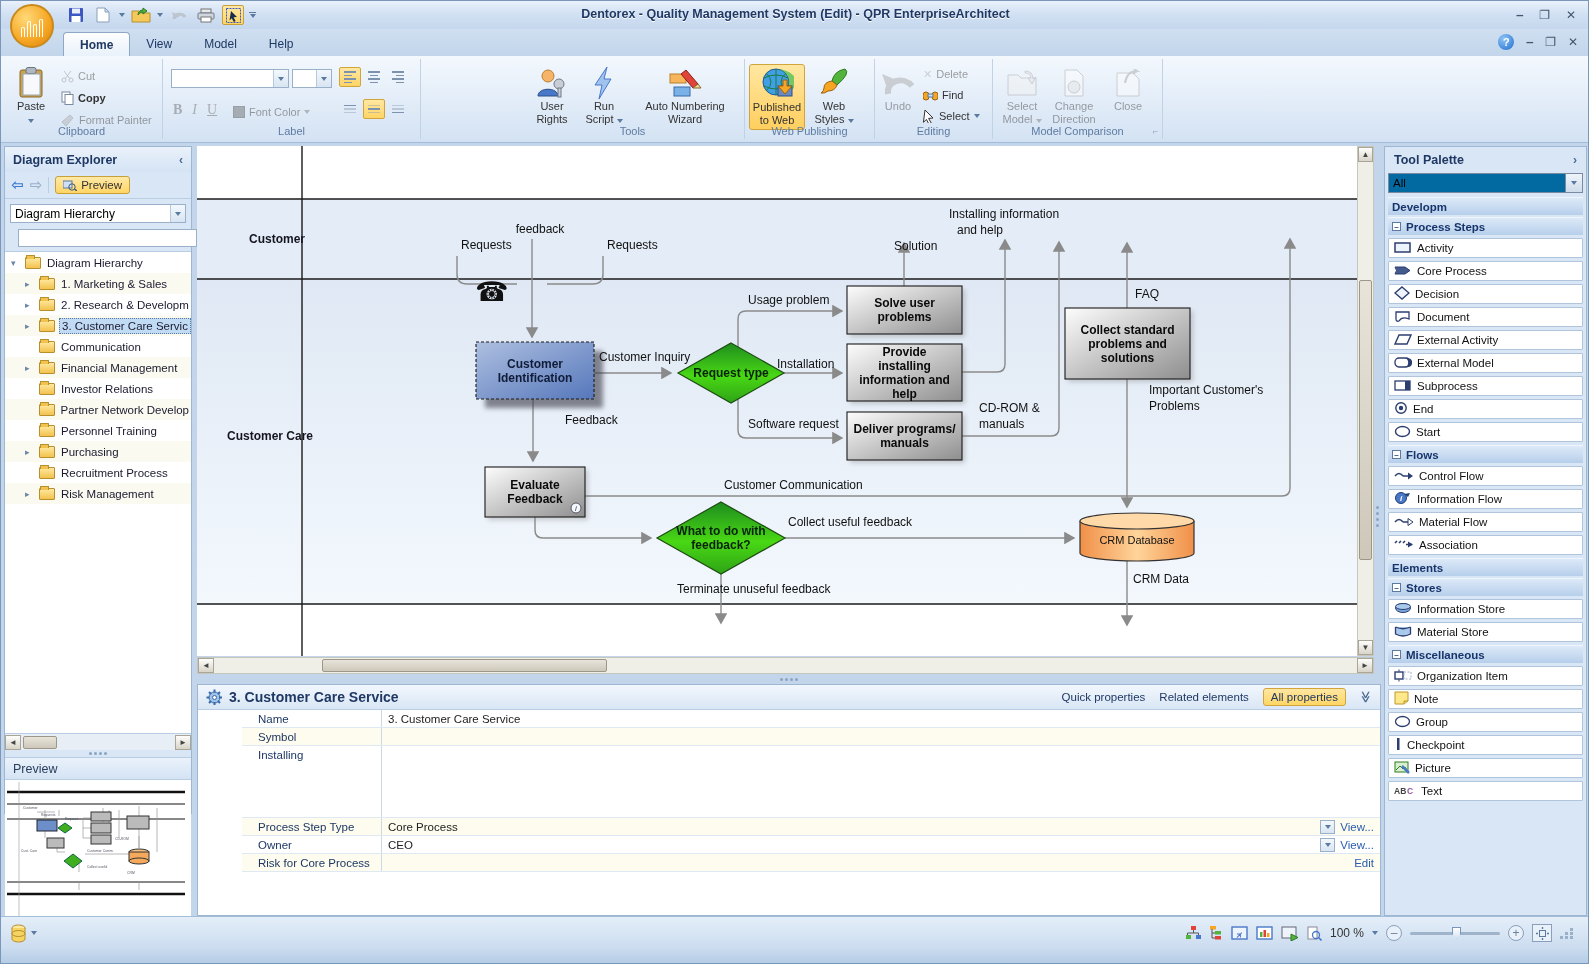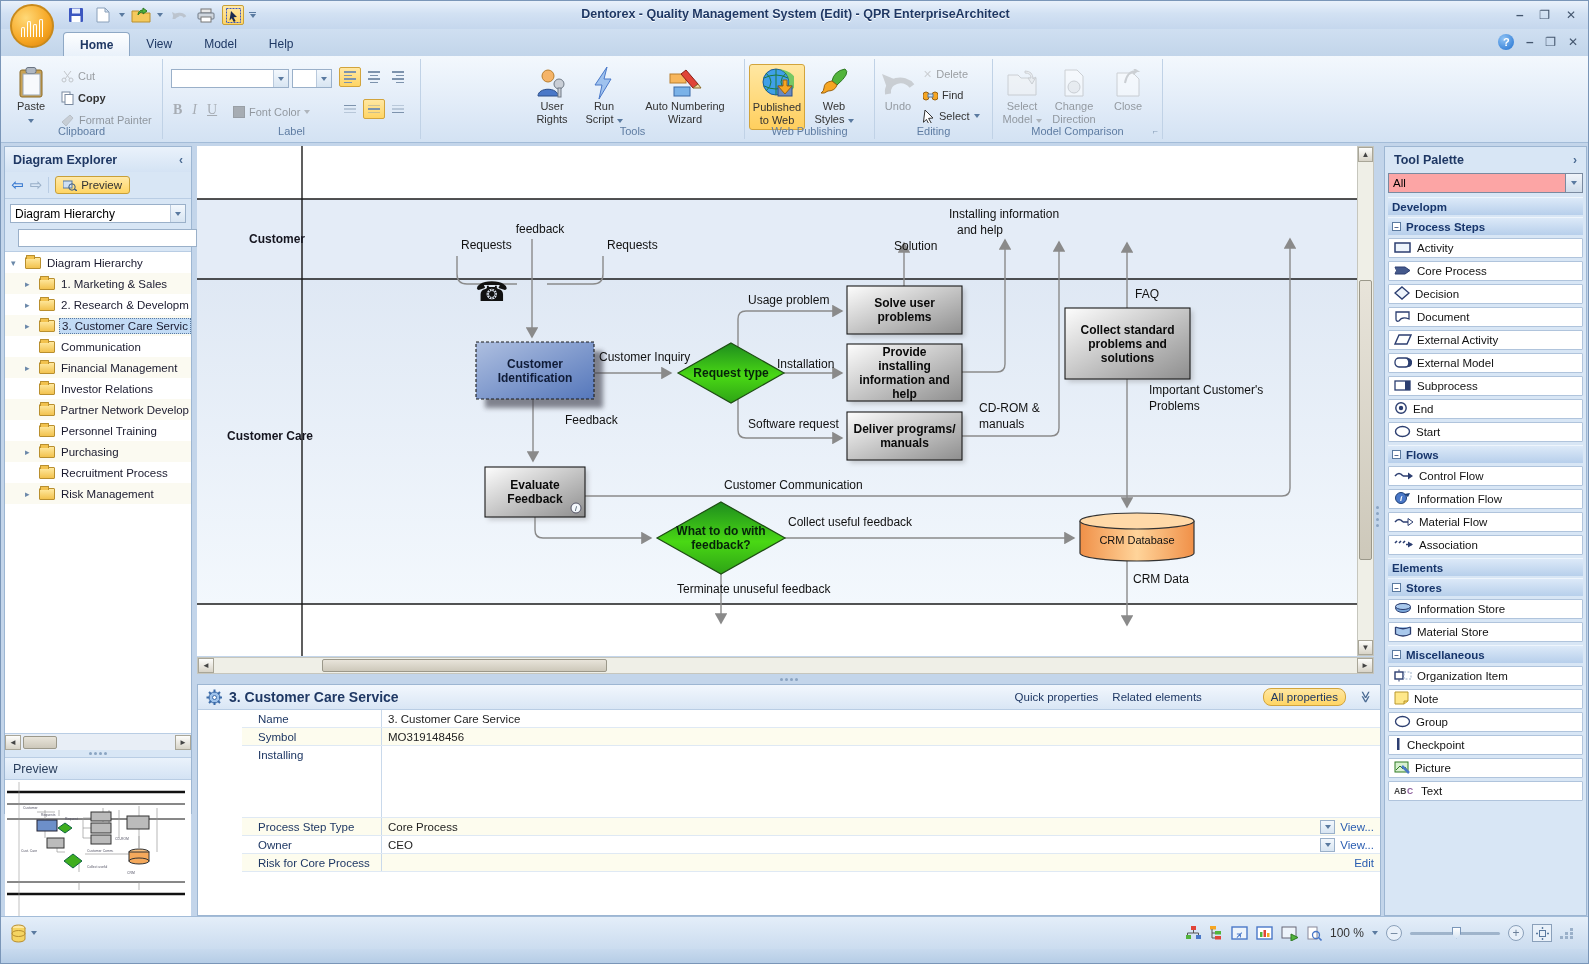--- a/index.html
+++ b/index.html
@@ -98,35 +98,35 @@
     display:flex; align-items:center; justify-content:center; font-size:8px; color:#444; flex:none; }
   .sb-thumb { background:linear-gradient(#e8e4da,#cdc8ba); border:1px solid #9b988a; border-radius:2px; }
   .props-split { position:absolute; left:196px; top:675px; width:1184px; height:7px; display:flex; align-items:center; justify-content:center; gap:2px; }
 
   
   .props { position:absolute; left:196px; top:683px; width:1184px; height:232px; background:#fff; border:1px solid #9db6d2; }
   .props-hdr { height:25px; background:linear-gradient(#f2f7fd,#d9e6f5); border-bottom:1px solid #b9cde4;
     display:flex; align-items:center; padding:0 8px; }
   .props-hdr .ttl { font-size:14px; font-weight:bold; color:#1f3864; margin-left:6px; }
   .props-tabs { margin-left:auto; display:flex; align-items:center; gap:14px; font-size:11.5px; color:#1f3864; }
-  .props-tabs .hl { background:linear-gradient(#ffe7a2,#ffd564); border:1px solid #d2a43c; border-radius:8px; padding:2px 7px;margin-left:47px; }
+  .props-tabs .hl { background:linear-gradient(#ffe7a2,#ffd564); border:1px solid #d2a43c; border-radius:3px; padding:2px 7px; }
   .prow { display:flex; border-bottom:1px solid #dfe9f4; font-size:11.5px;margin-left:44px; }
   .prow.shade { background:#fdfcee; }
   .prow .pl { width:140px; padding:3px 4px 2px 16px; color:#1f3864; border-right:1px solid #c9d9eb; flex:none; }
   .prow .pv { flex:1; padding:3px 6px 2px; color:#222; }
   .prow .pc { flex:none; display:flex; align-items:center; gap:5px; padding-right:6px; color:#2a5db0; }
   .mini-drop { width:15px; height:14px; background:linear-gradient(#f3f8fd,#d8e5f2); border:1px solid #9ab0c9;
     display:flex; align-items:center; justify-content:center; }
 
   
   .palette { position:absolute; left:1383px; top:145px; width:203px; height:770px;
     background:#d8e6f5; border:1px solid #9db6d2; padding:0 3px; }
   .pal-title { height:26px; display:flex; align-items:center; padding:0 6px; }
   .pal-title .chev { margin-left:auto; color:#4a6a92; font-weight:bold; }
-  .pal-combo { height:20px; background:#fca5a5; border:1px solid #7a8aa0; display:flex; align-items:center;
+  .pal-combo { height:20px; background:#0369a1; border:1px solid #7a8aa0; display:flex; align-items:center;
     padding-left:4px; font-size:11.5px; margin-bottom:4px; }
   .pal-combo .cbtn2 { margin-left:auto; width:17px; height:18px; background:linear-gradient(#f0f4fa,#cfdcea);
     border-left:1px solid #7a8aa0; display:flex; align-items:center; justify-content:center; }
   .pal-sec { height:18px; display:flex; align-items:center; gap:5px; padding:0 4px; margin:2px 0;
     background:linear-gradient(#dce9f8,#b7cfeb); border-top:1px solid #eef5fc; font-weight:bold; color:#17356b; font-size:11.5px; }
   .pal-sec .mbox { width:9px; height:9px; border:1px solid #5a7aa0; background:#fff; font-size:8px; line-height:7px;
     text-align:center; color:#17356b; font-weight:bold; }
   .pal-item { height:20px; background:#fff; border:1px solid #b0c4dc; border-radius:1px; margin:3px 0;
     display:flex; align-items:center; gap:5px; padding:0 5px; font-size:11.5px; color:#111; }
   .pal-item svg { flex:none; }
@@ -795,21 +795,20 @@
       <span style="color:#4a6a92;font-weight:bold;transform:rotate(90deg)">≫</span>
     </div>
   </div>
   <div id="prop-rows">
       <div class="prow " style="height:18px">
     <span class="pl">Name</span>
     <span class="pv">3. Customer Care Service</span>
       </div>
       <div class="prow shade" style="height:18px">
     <span class="pl">Symbol</span>
-    <span class="pv">MO319148456</span>
       </div>
       <div class="prow " style="height:72px">
     <span class="pl">Installing</span>
     <span class="pv"></span>
       </div>
       <div class="prow shade" style="height:18px">
     <span class="pl">Process Step Type</span>
     <span class="pv">Core Process</span>
         <span class="pc">
           <span class="mini-drop">

